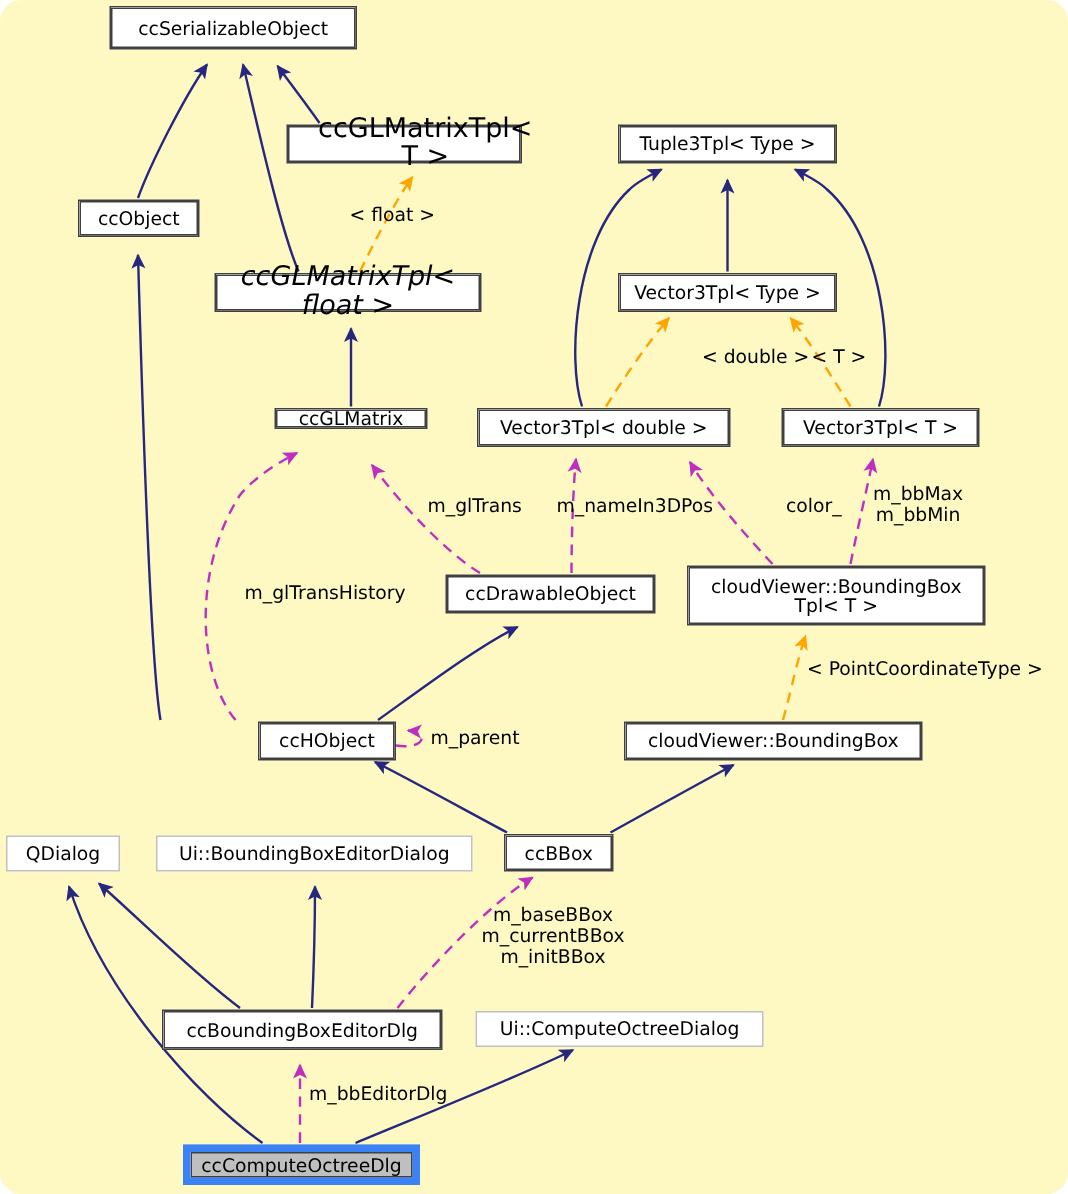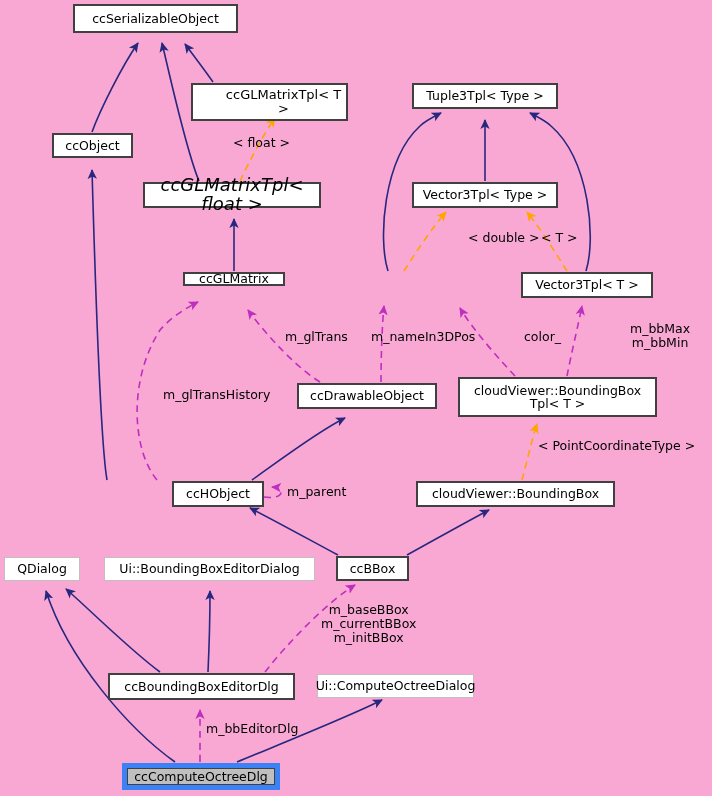--- a/index.html
+++ b/index.html
@@ -1,17 +1,17 @@
 <!DOCTYPE html>
 <html><head>
 <meta charset="utf-8">
 <style>
   html,body{margin:0;padding:0;background:#ffffff;}
   body{width:712px;height:796px;font-family:"DejaVu Sans","Liberation Sans",sans-serif;}
-  #diagram{position:relative;width:712px;height:796px;overflow:hidden;background:#f9a8d4;}
+  #diagram{position:relative;width:712px;height:796px;overflow:hidden;background:#fef9c3;border-radius:14px;}
   svg#edges{position:absolute;left:0;top:0;width:712px;height:796px;}
   .node{position:absolute;box-sizing:border-box;display:flex;align-items:center;
         justify-content:center;text-align:center;background:#ffffff;line-height:1.05;}
   .node span{display:block;}
   .n-solid{border:1px solid #404040;box-shadow:0 0 0 1px #404040 inset;}
   .n-light{border:1px solid #c0c0c0;}
   .n-current{border:5px solid #3b82f6;box-shadow:0 0 0 1px #404040 inset;background:#bfbfbf;}
   .lbl{position:absolute;color:#000;text-align:center;line-height:1.12;white-space:pre;}
 </style>
 </head>
@@ -66,21 +66,21 @@
       <path d="M 404,271 C 414,255 432,228 446,212"></path>
       <path d="M 567,271 C 557,255 540,228 527,212"></path>
       <path d="M 522,480 C 527,462 532,438 537,424"></path>
     </g>
   </svg>
 
   <div class="node n-solid" style="left:73px;top:4px;width:165px;height:29px;font-size:12.5px;">
     <span>ccSerializableObject</span>
   </div>
 
-  <div class="node n-solid" style="left:191px;top:83px;width:157px;height:38px;font-size:13px;padding-left:28px;">
+  <div class="node n-solid" style="left:191px;top:83px;width:157px;height:26px;font-size:18px;padding-left:28px;">
     <span>ccGLMatrixTpl&lt; T &gt;</span>
   </div>
 
   <div class="node n-solid" style="left:412px;top:83px;width:146px;height:26px;font-size:12.5px;">
     <span>Tuple3Tpl&lt; Type &gt;</span>
   </div>
 
   <div class="node n-solid" style="left:52px;top:133px;width:81px;height:25px;font-size:12.5px;">
     <span>ccObject</span>
   </div>
@@ -90,20 +90,23 @@
   </div>
 
   <div class="node n-solid" style="left:412px;top:182px;width:146px;height:26px;font-size:12.5px;">
     <span>Vector3Tpl&lt; Type &gt;</span>
   </div>
 
   <div class="node n-solid" style="left:183px;top:272px;width:102px;height:14px;font-size:12.5px;">
     <span>ccGLMatrix</span>
   </div>
 
+  <div class="node n-solid" style="left:318px;top:272px;width:169px;height:26px;font-size:12.5px;">
+    <span>Vector3Tpl&lt; double &gt;</span>
+  </div>
 
   <div class="node n-solid" style="left:521px;top:272px;width:132px;height:26px;font-size:12.5px;">
     <span>Vector3Tpl&lt; T &gt;</span>
   </div>
 
   <div class="node n-solid" style="left:297px;top:383px;width:140px;height:26px;font-size:12.5px;">
     <span>ccDrawableObject</span>
   </div>
 
   <div class="node n-solid" style="left:458px;top:377px;width:199px;height:40px;font-size:12.5px;">
@@ -128,35 +131,35 @@
   </div>
 
   <div class="node n-solid" style="left:336px;top:556px;width:73px;height:25px;font-size:12.5px;align-items:center;">
     <span>ccBBox</span>
   </div>
 
   <div class="node n-solid" style="left:108px;top:673px;width:187px;height:27px;font-size:12.5px;">
     <span>ccBoundingBoxEditorDlg</span>
   </div>
 
-  <div class="node n-light" style="left:317px;top:674px;width:157px;height:24px;font-size:12.5px;">
+  <div class="node n-light" style="left:317px;top:674px;width:192px;height:24px;font-size:12.5px;">
     <span>Ui::ComputeOctreeDialog</span>
   </div>
 
   <div class="node n-current" style="left:122px;top:763px;width:158px;height:27px;font-size:12.5px;">
     <span>ccComputeOctreeDlg</span>
   </div>
 
   <div class="lbl" style="left:233px;top:136px;font-size:12.5px;">&lt; float &gt;</div>
   <div class="lbl" style="left:424px;top:231px;font-size:12.5px;margin-left:44px;">&lt; double &gt;</div>
   <div class="lbl" style="left:541px;top:231px;font-size:12.5px;">&lt; T &gt;</div>
   <div class="lbl" style="left:285px;top:330px;font-size:12.5px;">m_glTrans</div>
   <div class="lbl" style="left:371px;top:330px;font-size:12.5px;">m_nameIn3DPos</div>
   <div class="lbl" style="left:524px;top:330px;font-size:12.5px;">color_</div>
-  <div class="lbl" style="left:582px;top:322px;font-size:12.5px;margin-left:48px;">m_bbMax
+  <div class="lbl" style="left:582px;top:322px;font-size:12.5px;">m_bbMax
 m_bbMin</div>
   <div class="lbl" style="left:163px;top:388px;font-size:12.5px;">m_glTransHistory</div>
   <div class="lbl" style="left:538px;top:439px;font-size:12.5px;">&lt; PointCoordinateType &gt;</div>
   <div class="lbl" style="left:287px;top:485px;font-size:12.5px;">m_parent</div>
   <div class="lbl" style="left:321px;top:603px;font-size:12.5px;">m_baseBBox
 m_currentBBox
 m_initBBox</div>
   <div class="lbl" style="left:206px;top:722px;font-size:12.5px;">m_bbEditorDlg</div>
 
 </div>

